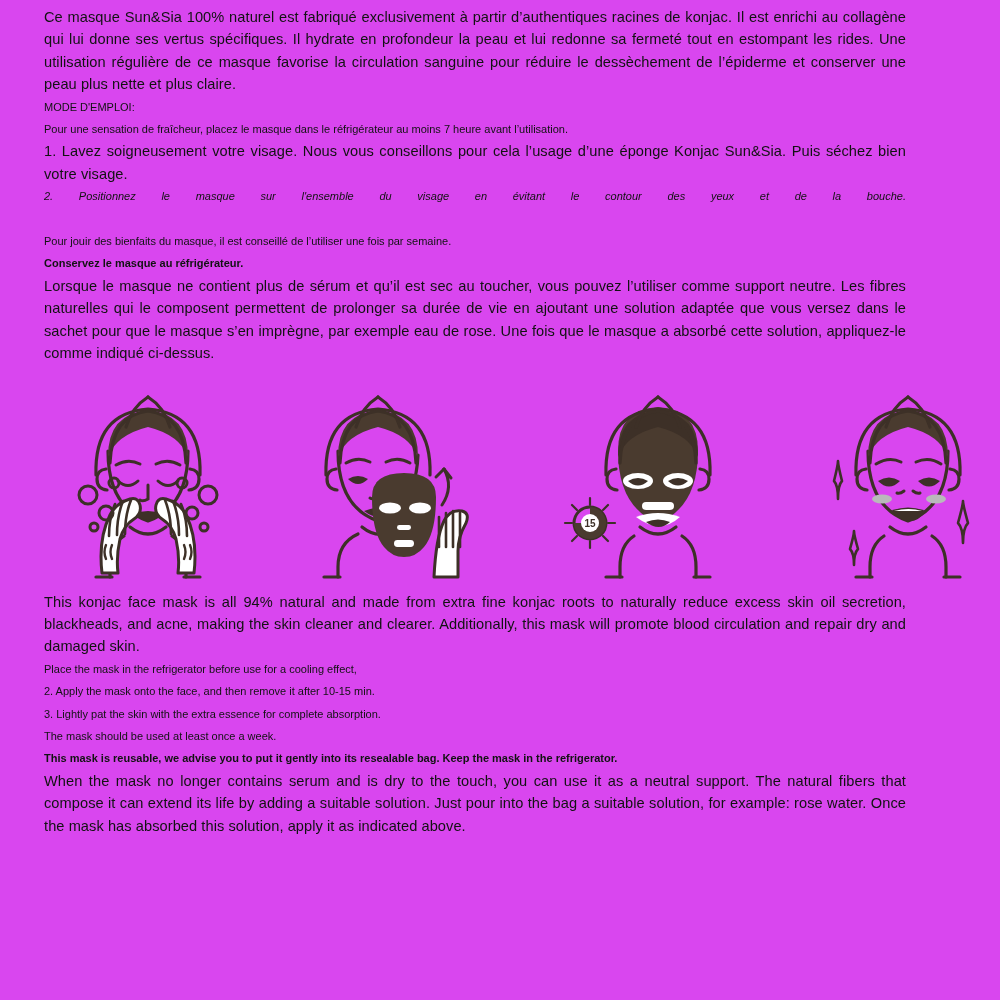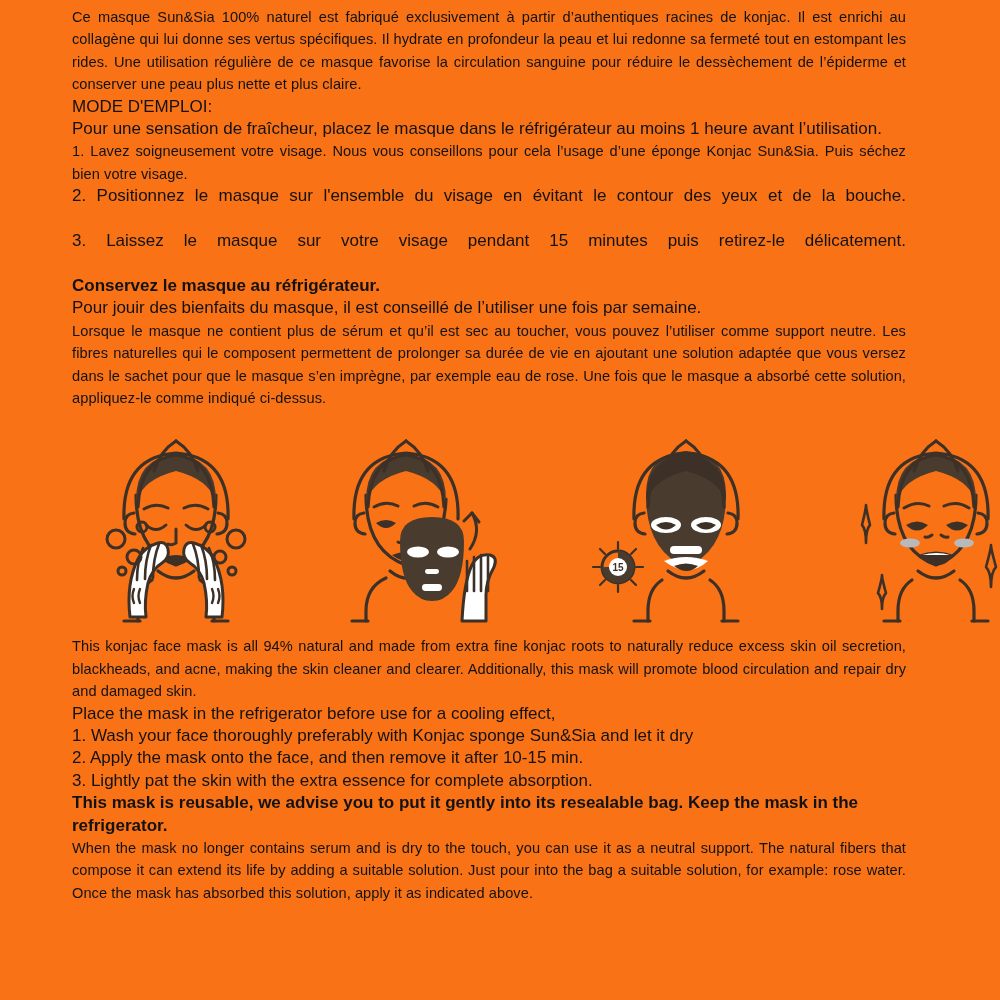--- a/index.html
+++ b/index.html
@@ -13,43 +13,44 @@
     height: 1000px;
     overflow: hidden;
     font-family: "Liberation Sans", sans-serif;
     color: #111111;
   }
   .page {
     position: relative;
     width: 1000px;
     height: 1000px;
     box-sizing: border-box;
-    padding: 6px 94px 0 72px;
-    background: #f97316;
+    padding: 6px 94px 0 44px;
+    background: #d946ef;
   }
   
   .para {
     font-size: 14.6px;
     line-height: 22.4px;
     text-align: justify;
     text-justify: inter-word;
     margin: 0;
     color: #121212;
     letter-spacing: 0.005em;
   }
   .line {
-    font-size: 17px;
+    font-size: 11px;
     line-height: 22.4px;
     margin: 0;
     text-align: left;
     color: #121212;
   }
   .line.justify {
     text-align: justify;
     text-justify: inter-word;
+    font-style: italic;
   }
   .line.justify::after {
     content: "";
     display: inline-block;
     width: 100%;
   }
   .line.bold { font-weight: bold; }
   .block { margin: 0; padding: 0; }
 
   
@@ -75,33 +76,32 @@
 <body>
 
 <div class="page">
 
   <div class="block">
 
     <p class="para">Ce masque Sun&amp;Sia 100% naturel est fabriqué exclusivement à partir d’authentiques racines de konjac. Il est enrichi au collagène qui lui donne ses vertus spécifiques. Il hydrate en profondeur la peau et lui redonne sa fermeté tout en estompant les rides. Une utilisation régulière de ce masque favorise la circulation sanguine pour réduire le dessèchement de l’épiderme et conserver une peau plus nette et plus claire.</p>
 
     <p class="line">MODE D'EMPLOI:</p>
 
-    <p class="line">Pour une sensation de fraîcheur, placez le masque dans le réfrigérateur au moins 1 heure avant l’utilisation.</p>
+    <p class="line">Pour une sensation de fraîcheur, placez le masque dans le réfrigérateur au moins 7 heure avant l’utilisation.</p>
 
     <p class="para">1. Lavez soigneusement votre visage. Nous vous conseillons pour cela l’usage d’une éponge Konjac Sun&amp;Sia. Puis séchez bien votre visage.</p>
 
     <p class="line justify">2. Positionnez le masque sur l'ensemble du visage en évitant le contour des yeux et de la bouche.</p>
 
-    <p class="line justify">3. Laissez le masque sur votre visage pendant 15 minutes puis retirez-le délicatement.</p>
-
-
+
+
+
+    <p class="line">Pour jouir des bienfaits du masque, il est conseillé de l’utiliser une fois par semaine.</p>
 
     <p class="line bold">Conservez le masque au réfrigérateur.</p>
-
-    <p class="line">Pour jouir des bienfaits du masque, il est conseillé de l’utiliser une fois par semaine.</p>
 
     <p class="para">Lorsque le masque ne contient plus de sérum et qu’il est sec au toucher, vous pouvez l’utiliser comme support neutre. Les fibres naturelles qui le composent permettent de prolonger sa durée de vie en ajoutant une solution adaptée que vous versez dans le sachet pour que le masque s’en imprègne, par exemple eau de rose. Une fois que le masque a absorbé cette solution, appliquez-le comme indiqué ci-dessus.</p>
   </div>
 
   <div class="illus">
 
     <div class="panel">
       <svg viewBox="0 0 208 208" xmlns="http://www.w3.org/2000/svg">
         <g fill="none" stroke="#3d3027" stroke-width="3.2" stroke-linecap="round" stroke-linejoin="round">
 
@@ -336,25 +336,25 @@
   </div>
 
   <div class="block">
 
     <p class="para">This konjac face mask is all 94% natural and made from extra fine konjac roots to naturally reduce excess skin oil secretion, blackheads, and acne, making the skin cleaner and clearer. Additionally, this mask will promote blood circulation and repair dry and damaged skin.</p>
 
 
 
     <p class="line">Place the mask in the refrigerator before use for a cooling effect,</p>
 
-    <p class="line">1. Wash your face thoroughly preferably with Konjac sponge Sun&amp;Sia and let it dry</p>
 
     <p class="line">2. Apply the mask onto the face, and then remove it after 10-15 min.</p>
 
     <p class="line">3. Lightly pat the skin with the extra essence for complete absorption.</p>
 
+    <p class="line">The mask should be used at least once a week.</p>
 
     <p class="line bold">This mask is reusable, we advise you to put it gently into its resealable bag. Keep the mask in the refrigerator.</p>
 
     <p class="para">When the mask no longer contains serum and is dry to the touch, you can use it as a neutral support. The natural fibers that compose it can extend its life by adding a suitable solution. Just pour into the bag a suitable solution, for example: rose water. Once the mask has absorbed this solution, apply it as indicated above.</p>
   </div>
 
 </div>
 
 </body></html>

